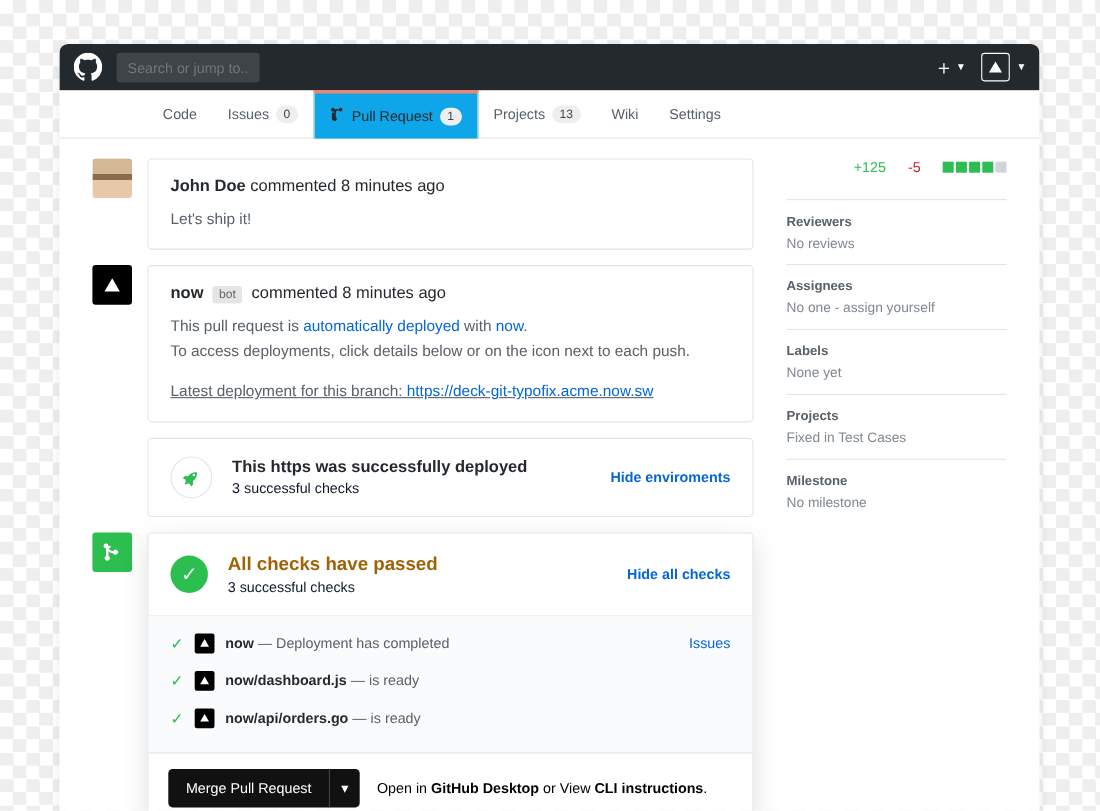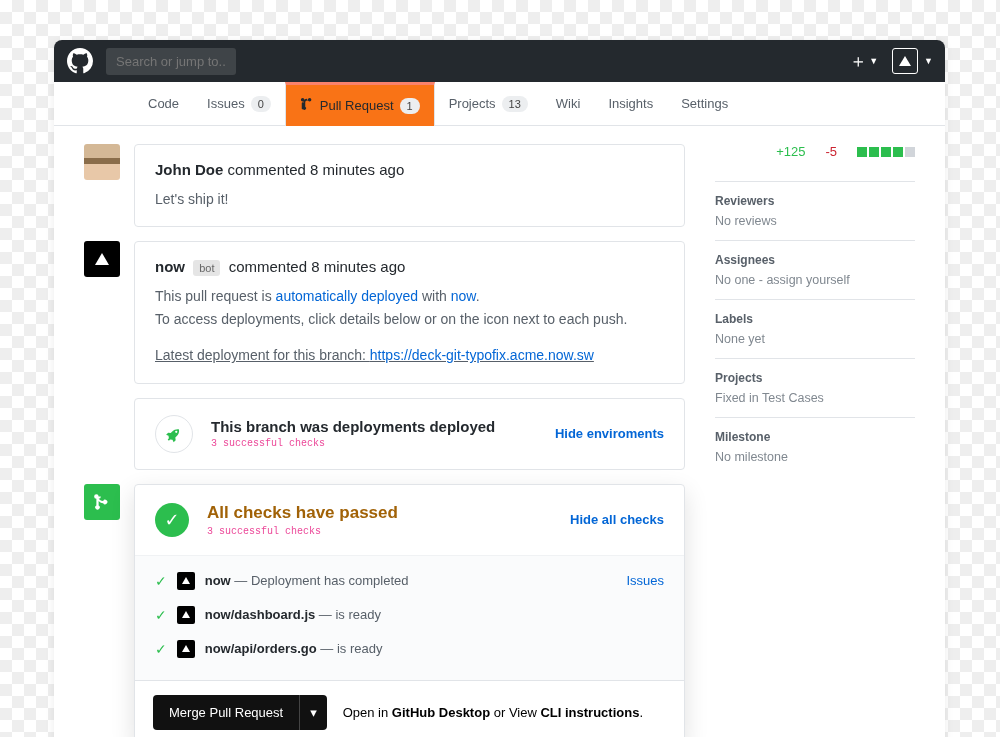--- a/index.html
+++ b/index.html
@@ -55,21 +55,21 @@
 
   .tabs {
     display:flex; border-bottom:1px solid #e1e4e8;
     padding: 0 80px;
     font-size:13px;
     color:#586069;
     height:44px;
     align-items:stretch;
   }
   .tab { display:flex;align-items:center;gap:6px;padding:0 14px;cursor:pointer; }
-  .tab.active { border-top:3px solid #f9826c; border-left:1px solid #e1e4e8;border-right:1px solid #e1e4e8; color:#24292e; font-weight:500;margin-bottom:-1px;background:#f97316;}
+  .tab.active { border-top:3px solid #f9826c; border-left:1px solid #e1e4e8;border-right:1px solid #e1e4e8; color:#24292e; font-weight:500;margin-bottom:-1px;background:#0ea5e9;}
   .count { background:#eceef0;color:#444;border-radius:10px;font-size:11px;padding:2px 7px;font-weight:500;}
   .pr-icon svg{width:14px;height:14px;}
 
   .content {
     display:flex;
     padding: 18px 30px 0 30px;
     gap: 30px;
   }
   .left-gutter { width:36px; flex-shrink:0; }
   .gut-icon { width:36px;height:36px;border-radius:3px;display:flex;align-items:center;justify-content:center;color:#fff;font-size:18px;}
@@ -92,21 +92,21 @@
   }
   .card-header { color:#24292e; font-size:15px; margin-bottom:10px; }
   .card-header .who { font-weight:600; }
   .bot-tag { background:#e5e5e5;color:#666;font-size:11px;padding:2px 6px;border-radius:3px;margin:0 4px;font-weight:500;}
   .link { color:#0366d6; }
   .card p { line-height:1.6; }
 
   .deploy-card { display:flex;align-items:center;gap:18px; }
   .rocket-circle{width:38px;height:38px;border:1px solid #e1e4e8;border-radius:50%;display:flex;align-items:center;justify-content:center;color:#2cbe4e;font-size:18px;}
   .deploy-title{font-weight:600;color:#24292e;font-size:15px;}
-  .deploy-sub{font-size:10px;color:#ec4899;margin-top:3px;font-family:Liberation Mono, monospace;}
+  .deploy-sub{font-size:13px;color:#0f172a;margin-top:3px;}
   .hide-link{margin-left:auto;color:#0366d6;font-size:13px;font-weight:bold;}
 
   .checks-card{border:1px solid #e1e4e8;border-radius:4px;box-shadow:0 8px 24px rgba(0,0,0,0.12);}
   .checks-head{display:flex;align-items:center;gap:18px;padding:18px 20px;border-bottom:1px solid #f0f2f4;}
   .check-circle{width:34px;height:34px;border-radius:50%;background:#2cbe4e;color:#fff;display:flex;align-items:center;justify-content:center;font-size:18px;}
   .checks-title{font-weight:600;color:#a16207;font-size:17px;}
   .checks-list{padding:8px 20px 14px 20px;background:#fafbfc;border-bottom:1px solid #e1e4e8;}
   .check-row{display:flex;align-items:center;gap:10px;padding:8px 0;font-size:13px;color:#586069;}
   .ck{color:#2cbe4e;font-size:14px;}
   .mini-now{width:18px;height:18px;background:#000;border-radius:2px;display:flex;align-items:center;justify-content:center;}
@@ -169,23 +169,20 @@
         <span class="count">1</span>
     </div>
     <div class="tab">
         <span>Projects</span>
         <span class="count">13</span>
       </div>
     <div class="tab">
         <span>Wiki</span>
       </div>
     <div class="tab">
-        <span>Insights</span>
-      </div>
-    <div class="tab">
         <span>Settings</span>
       </div>
   </div>
 
   <div class="content">
     <div class="timeline">
 
       <div class="rowwrap">
         <div class="left-gutter">
           <div class="avatar">
@@ -223,21 +220,21 @@
 
       <div class="rowwrap">
         <div class="left-gutter"></div>
         <div class="card deploy-card">
           <div class="rocket-circle">
             <svg width="18" height="18" viewBox="0 0 16 16" fill="#2cbe4e">
                 <path d="M12.17 3.83c-2.08-.3-4.2.44-5.72 1.96L5.1 7.14l-2.3-.33L1 8.6l2.12 1.06.35 2.12L2.4 12.85l1.06 1.06 1.07-1.07 2.12.35L7.7 15.3l1.79-1.8-.33-2.3 1.35-1.35c1.52-1.52 2.26-3.64 1.96-5.72l-.3-.3zM10 7a1 1 0 110-2 1 1 0 010 2z"></path>
               </svg>
           </div>
           <div>
-            <div class="deploy-title">This branch was deployments deployed</div>
+            <div class="deploy-title">This https was successfully deployed</div>
             <div class="deploy-sub">3 successful checks</div>
           </div>
           <a class="hide-link">Hide enviroments</a>
         </div>
       </div>
 
       <div class="rowwrap">
         <div class="left-gutter">
           <div class="gut-icon merge-sq">
             <svg width="18" height="18" viewBox="0 0 16 16" fill="#fff">

